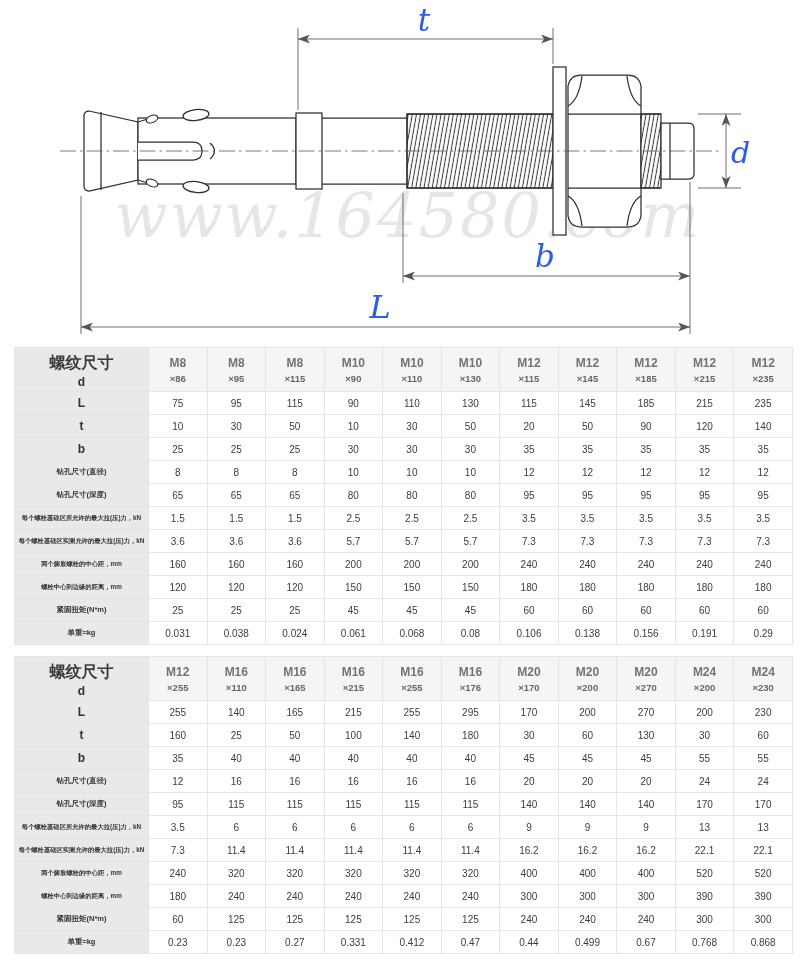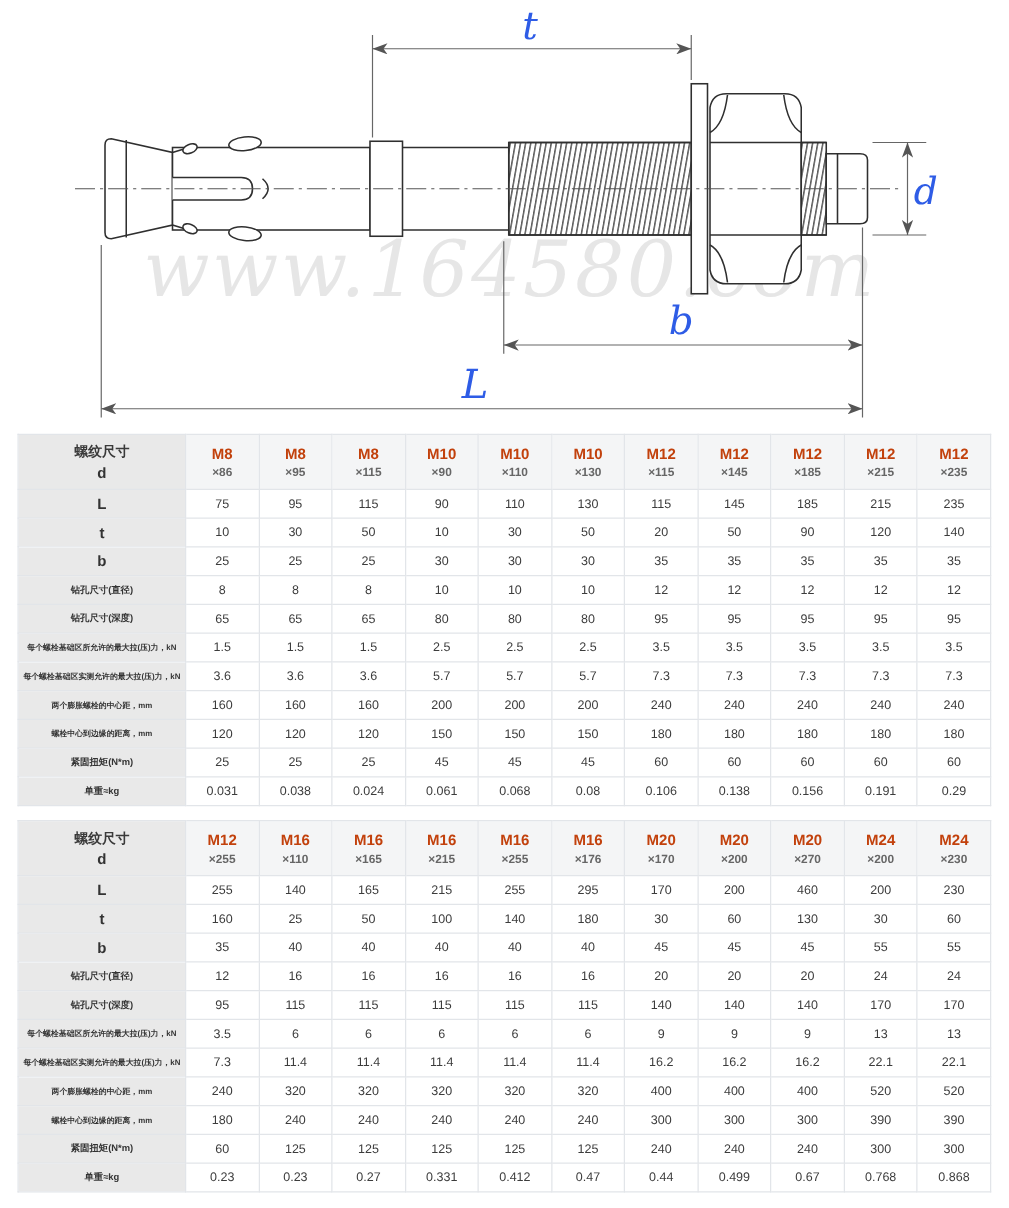--- a/index.html
+++ b/index.html
@@ -6,23 +6,23 @@
   body { width:807px; font-family:"Liberation Sans", sans-serif; }
   .page { width:807px; height:966px; background:#fff; overflow:hidden; }
 
   .drawing-wrap { width:807px; height:347px; position:relative; }
 
   .tables { padding:0 14px; }
   table.spec { width:100%; border-collapse:collapse; table-layout:fixed; margin-bottom:11px; }
   table.spec th, table.spec td { border:1px solid #e2e5e9; text-align:center; vertical-align:middle; padding:0; overflow:hidden; }
   table.spec thead th { height:43px; background:#f4f5f6; }
   table.spec th.lbl-head { width:133px; background:#e9e9e9; }
-  .lbl-head .top { font-size:11px; font-weight:bold; color:#3a3a3a; line-height:1.6; }
+  .lbl-head .top { font-size:16px; font-weight:bold; color:#3a3a3a; line-height:1.6; }
   .lbl-head .bot { font-size:12px; font-weight:bold; color:#333; line-height:1.1; }
-  .col-size { color:#c2410c; font-weight:bold; font-size:12px; line-height:1.6; }
+  .col-size { color:#737373; font-weight:bold; font-size:12px; line-height:1.6; }
   .col-len  { color:#666;    font-size:9.5px; line-height:1.2; }
   table.spec tbody td { height:22px; font-size:10px; color:#3c3c3c; background:#fff; }
   table.spec tbody td.lbl { background:#e9e9e9; color:#333; font-weight:bold; white-space:nowrap; }
   td.lbl-em { font-size:12px !important; }
   td.lbl-md { font-size:7.5px !important; }
   td.lbl-sm { font-size:6.3px !important; }
 </style>
 </head>
 <body>
 
@@ -404,21 +404,21 @@
           <tr>
             <td class="lbl lbl-em">L</td>
             <td>255</td>
             <td>140</td>
             <td>165</td>
             <td>215</td>
             <td>255</td>
             <td>295</td>
             <td>170</td>
             <td>200</td>
-            <td>460</td>
+            <td>270</td>
             <td>200</td>
             <td>230</td>
           </tr>
           <tr>
             <td class="lbl lbl-em">t</td>
             <td>160</td>
             <td>25</td>
             <td>50</td>
             <td>100</td>
             <td>140</td>

